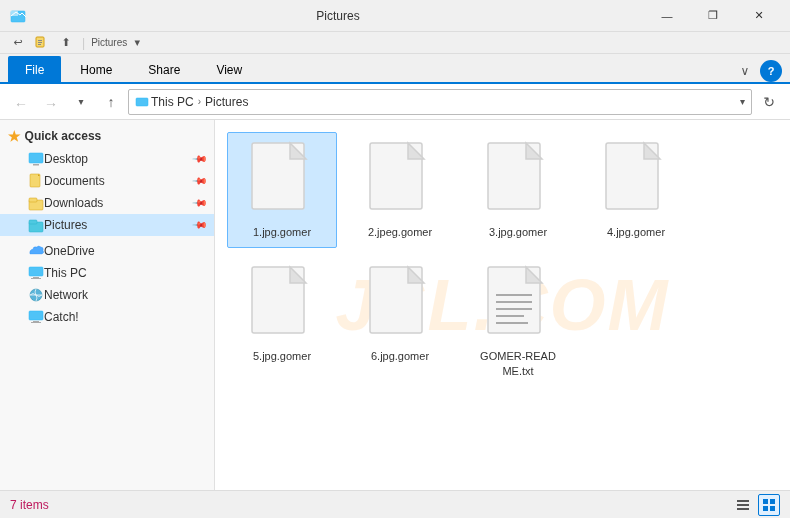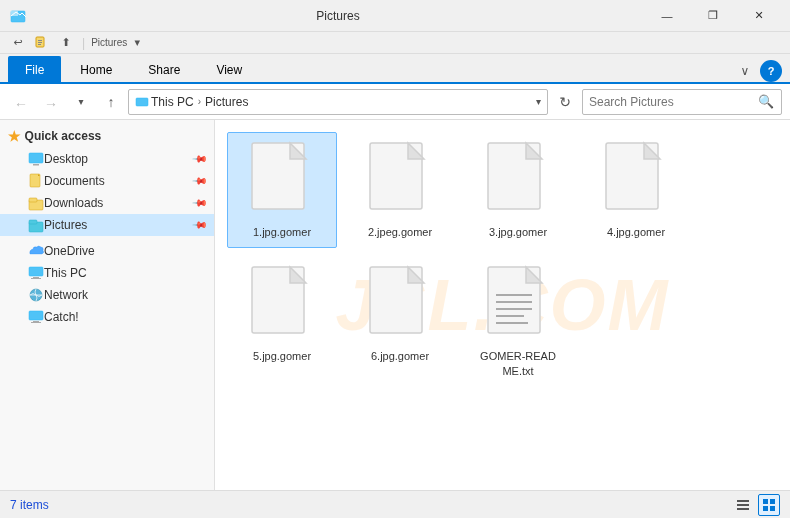--- a/index.html
+++ b/index.html
@@ -340,21 +340,21 @@
 
     
     .status-bar {
       height: 28px;
       background: #f0f0f0;
       border-top: 1px solid #ddd;
       display: flex;
       align-items: center;
       padding: 0 10px;
       font-size: 12px;
-      color: #1d4ed8;
+      color: #be185d;
     }
     .status-bar-right {
       margin-left: auto;
       display: flex;
       gap: 4px;
     }
     .view-btn {
       width: 22px;
       height: 22px;
       display: flex;
@@ -426,24 +426,20 @@
         </svg>
       <span>This PC</span>
     </div>
     <span class="path-chevron">›</span>
     <div class="path-item">
       <span>Pictures</span>
     </div>
     <div class="path-dropdown">▾</div>
   </div>
   <div class="addr-refresh">↻</div>
-  <div class="search-box">
-    <input class="search-input" type="text" readonly="" placeholder="Search Pictures" style="">
-    <span class="search-icon-btn">🔍</span>
-  </div>
 </div>
 
 <div class="main-content">
 
   <div class="sidebar">
     <div class="sidebar-section-header">
       <span class="star-icon">★</span>
       <span>Quick access</span>
     </div>
 

